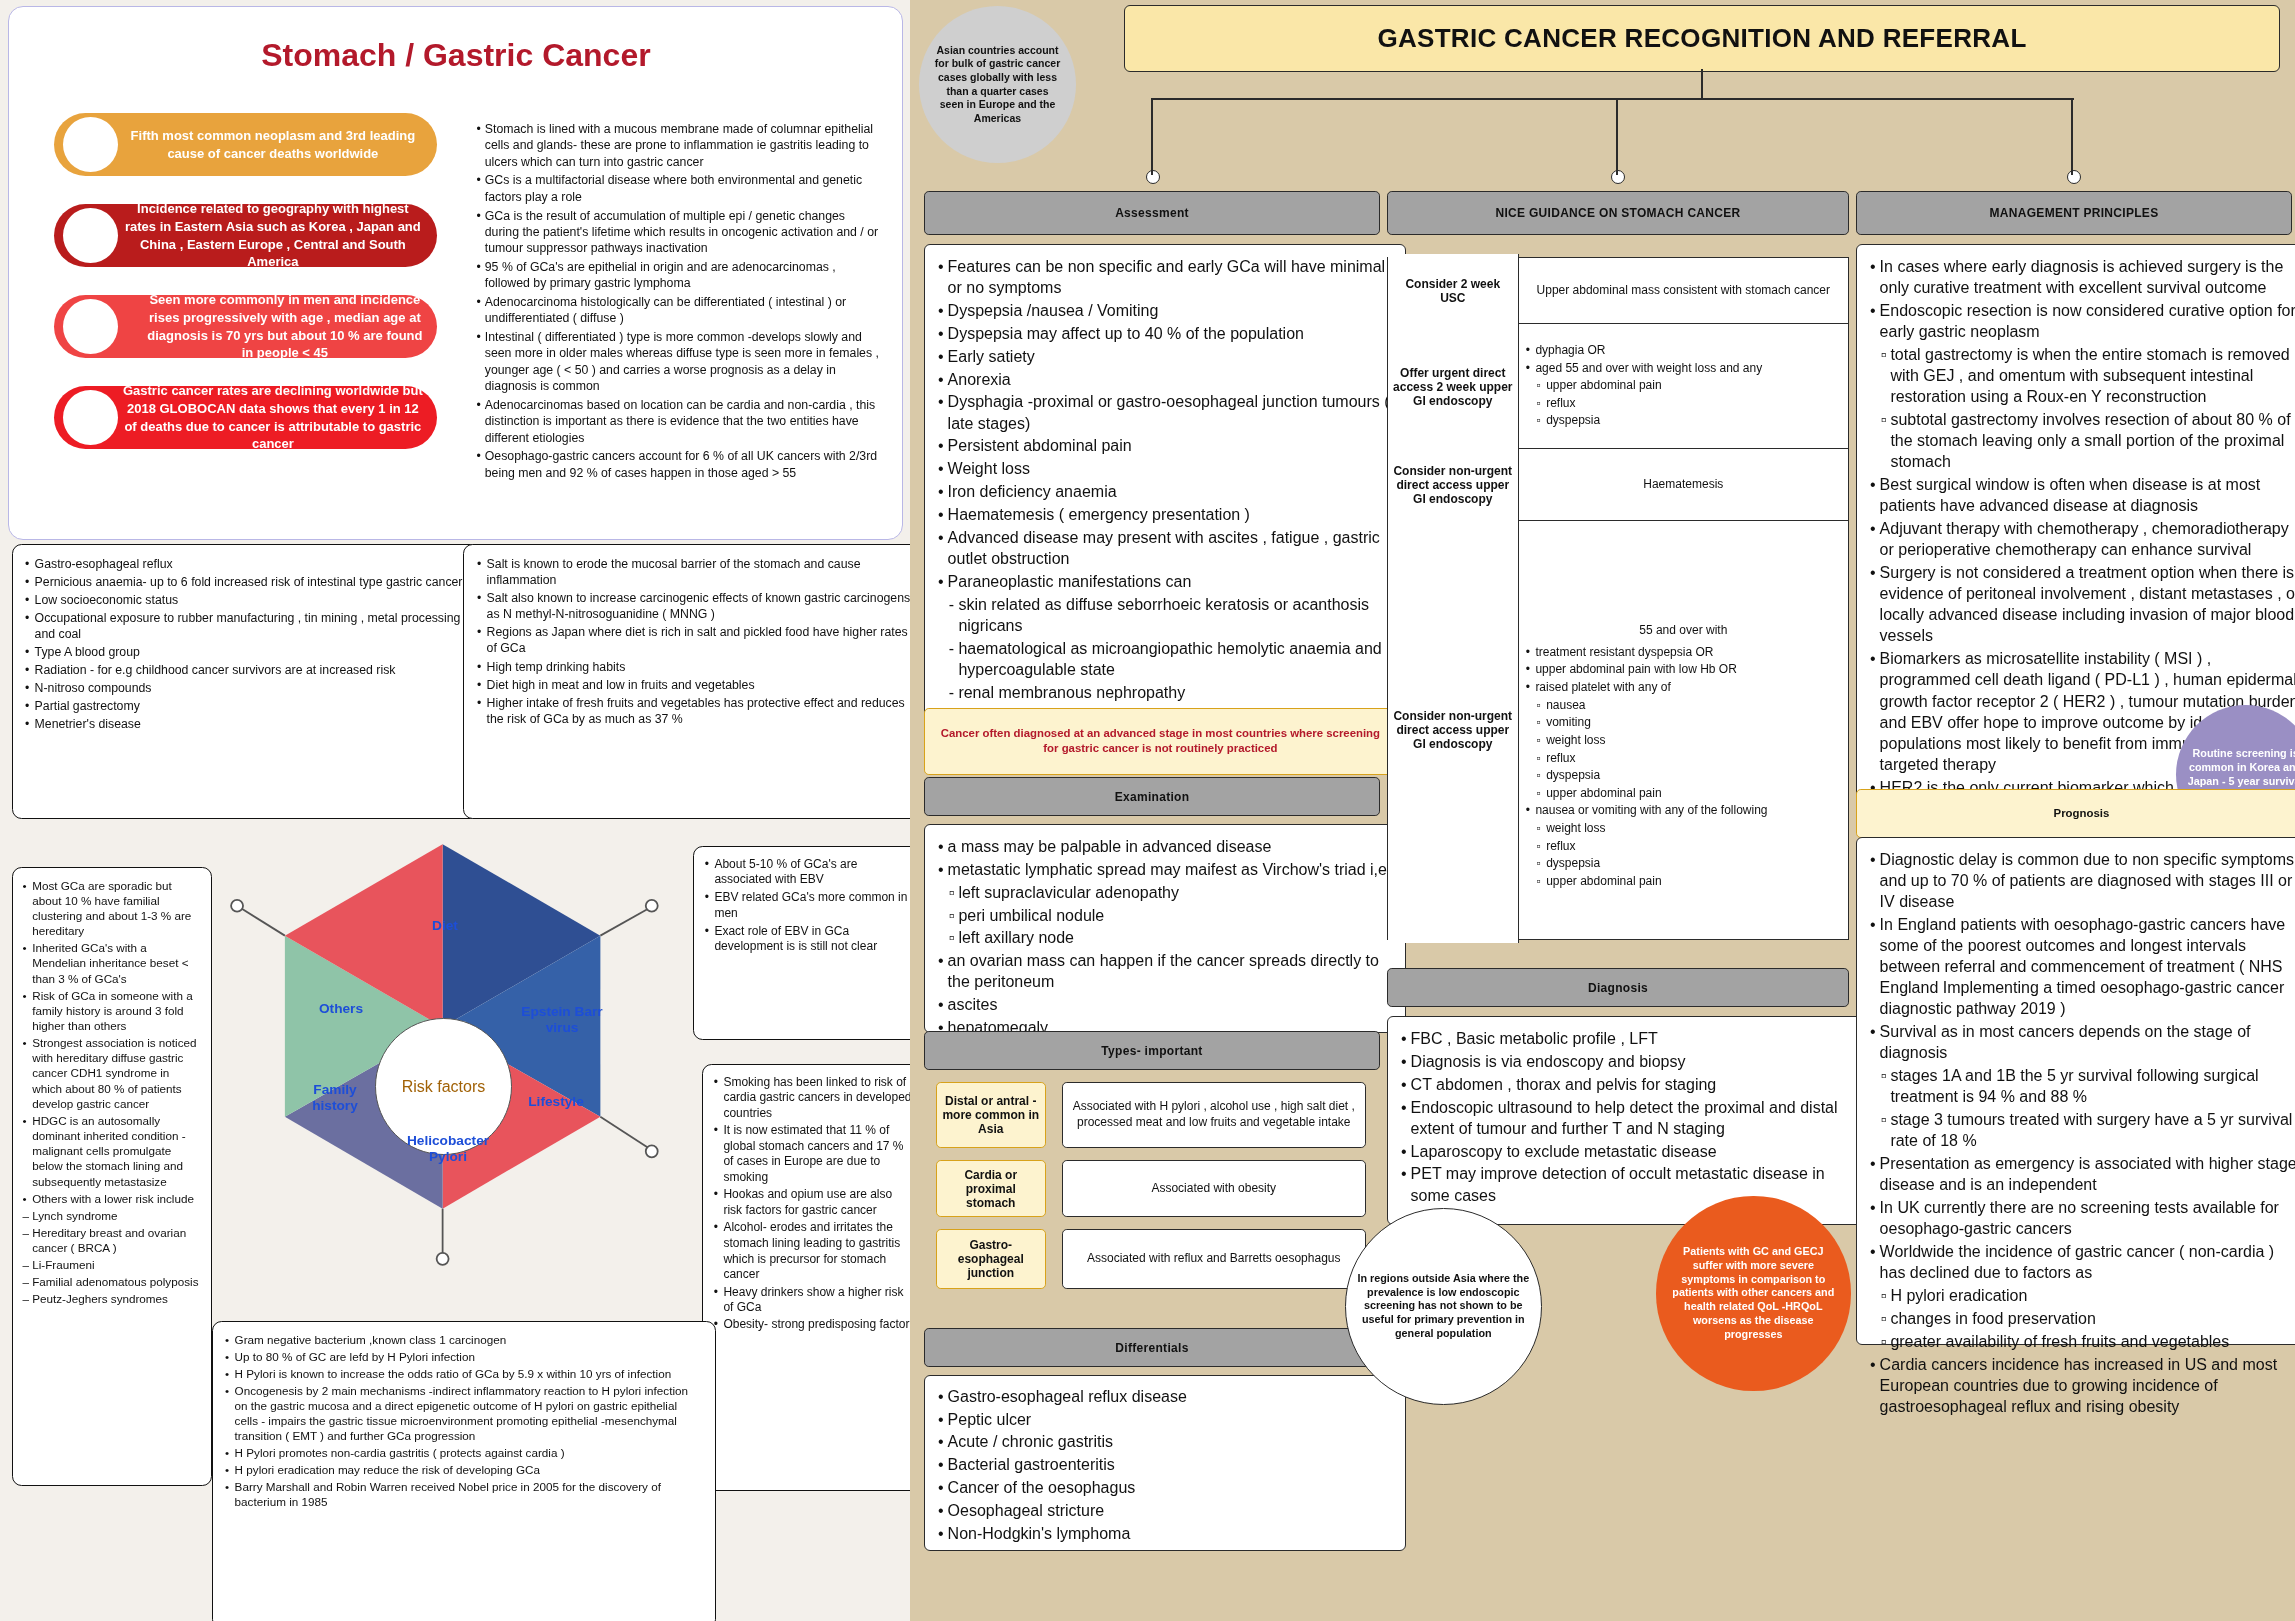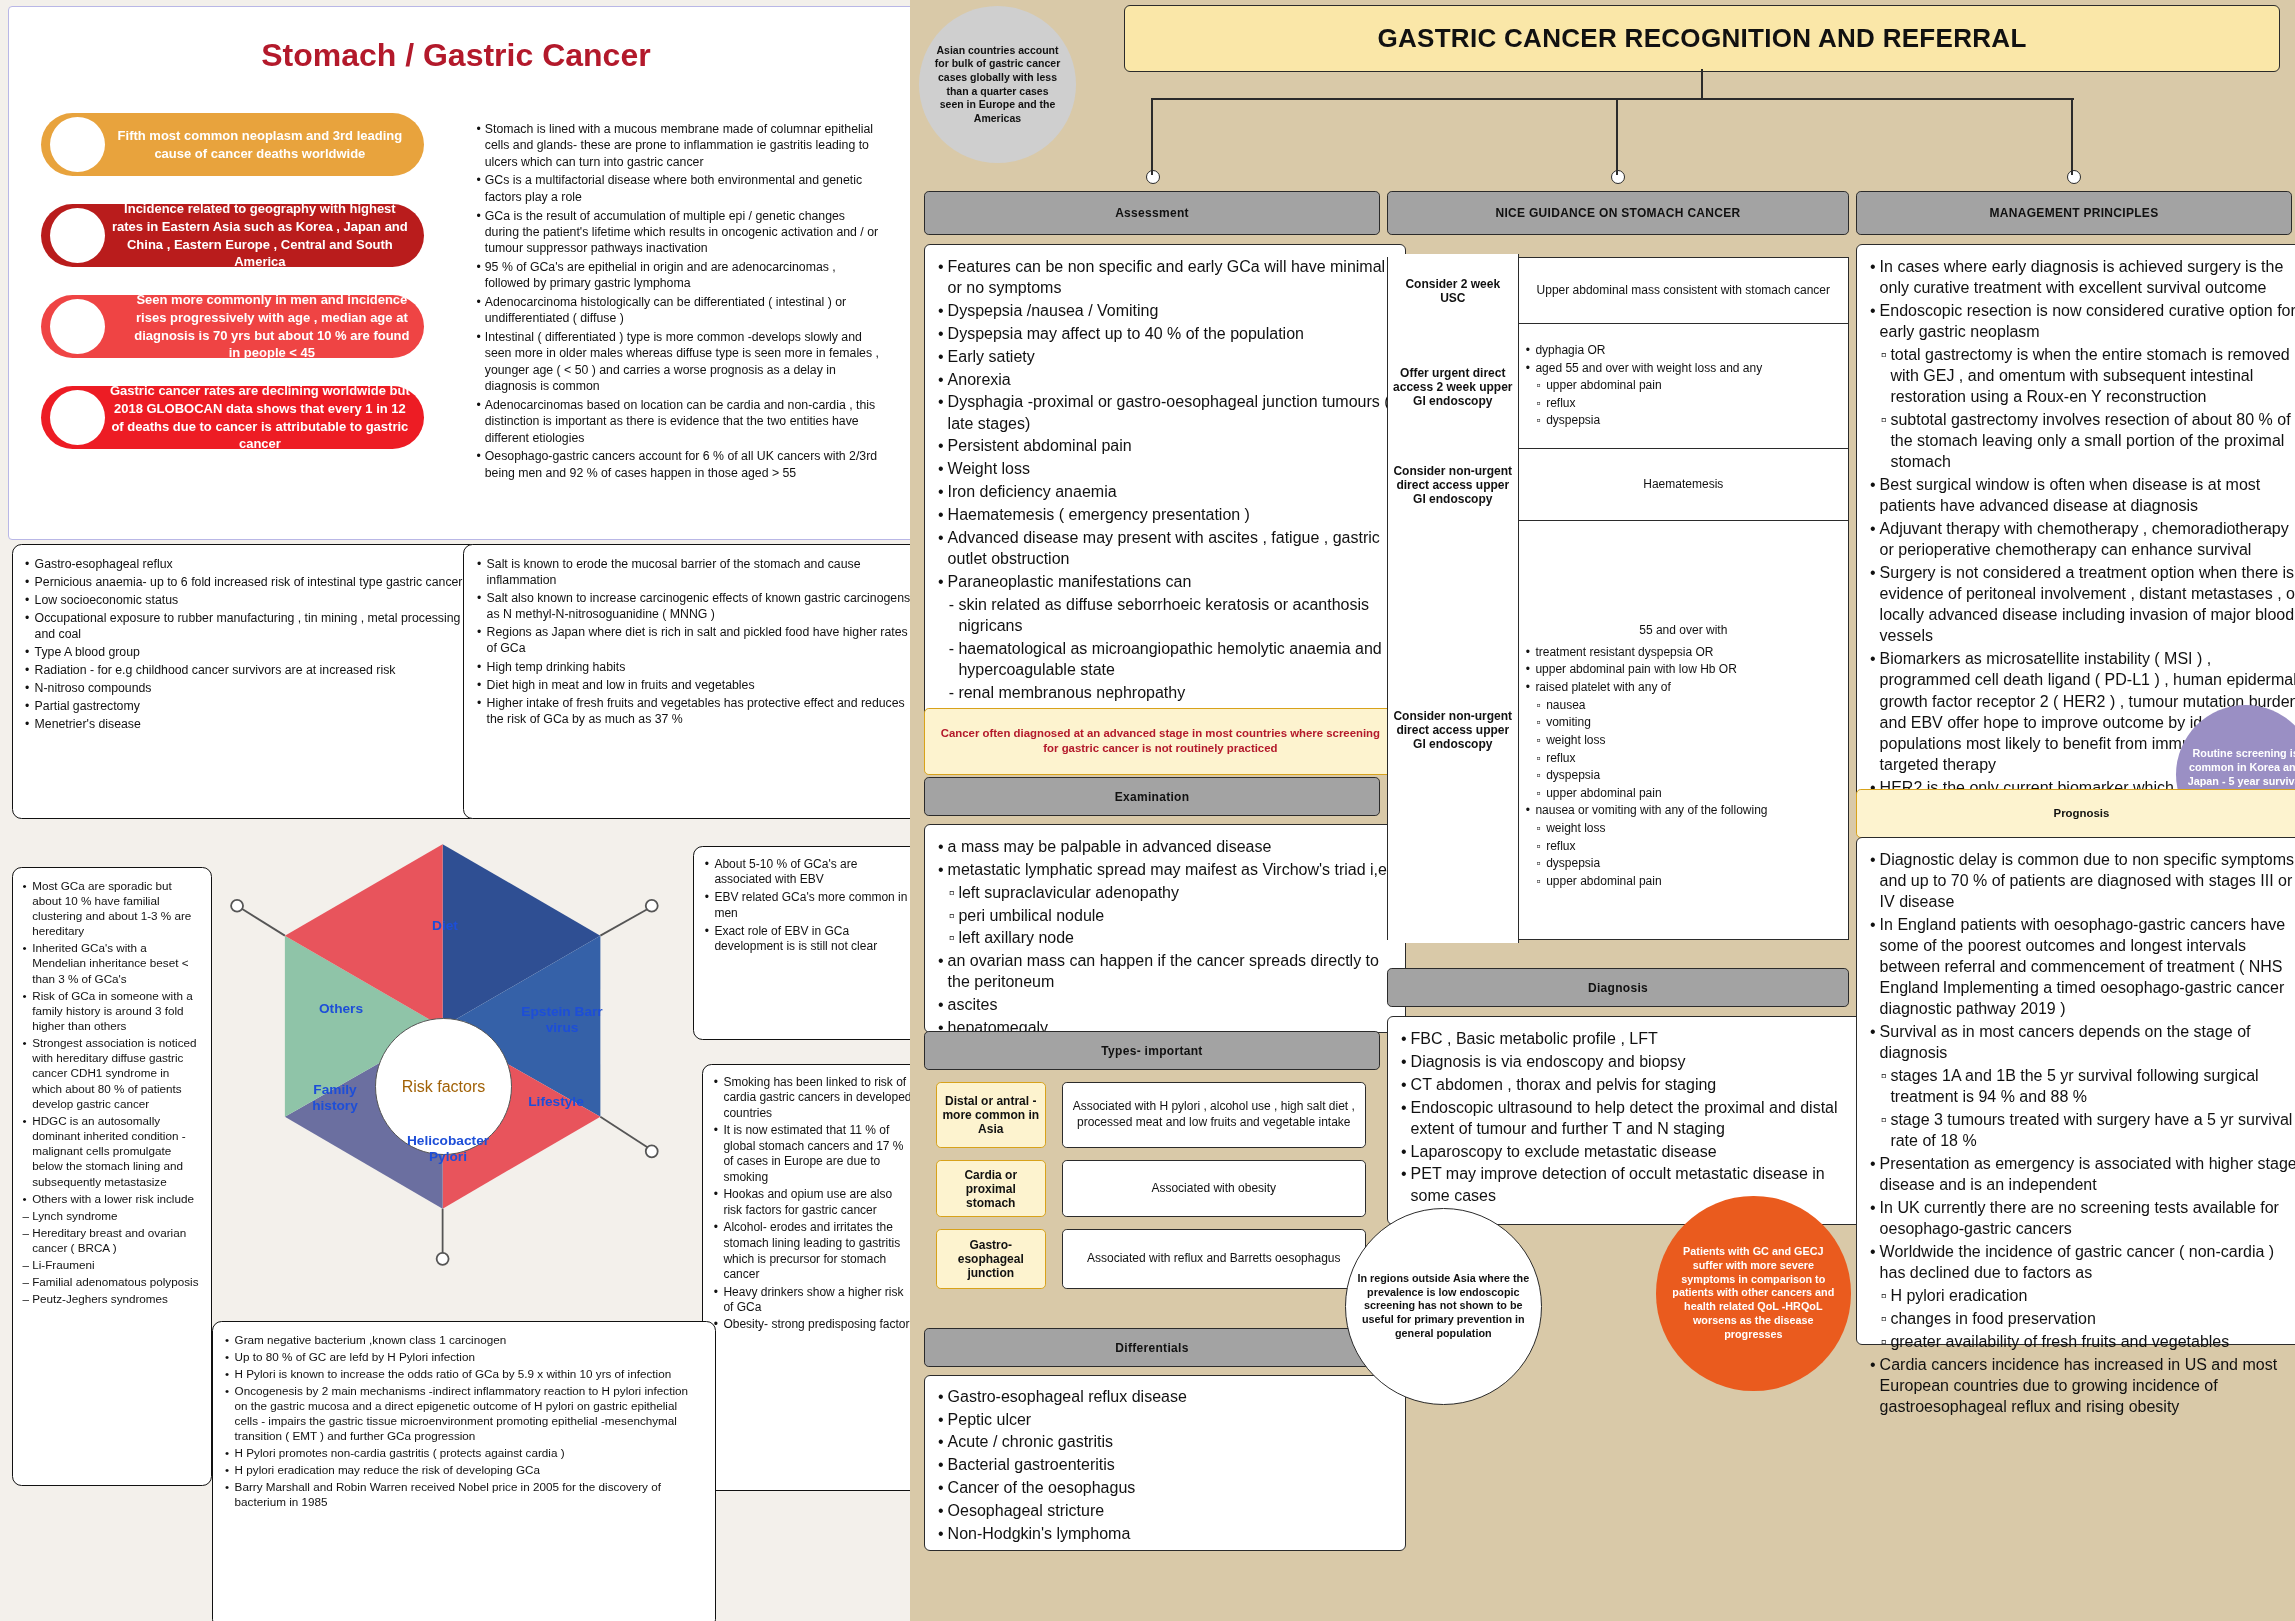--- a/index.html
+++ b/index.html
@@ -1,24 +1,24 @@
 <!DOCTYPE html>
 <html style="font-size:9.6px"><head>
 <meta charset="utf-8">
 <style>
   html,body{margin:0;padding:0;}
   body{width:2295px;height:1621px;background:#ffffff;font-family:"Liberation Sans",sans-serif;color:#111;}
   .page{position:relative;width:2295px;height:1621px;overflow:hidden;background:#fff;}
 
   
   .left-panel{position:absolute;left:0;top:0;width:910px;height:1621px;background:#f3f0eb;}
-  .left-top{position:absolute;left:8.4px;top:6px;width:893px;height:532px;background:#ffffff;border:1.8px solid #b9b7e6;border-radius:4px;padding-left:30px;}
+  .left-top{position:absolute;left:8.4px;top:6px;width:893px;height:532px;background:#ffffff;border:1.8px solid #b9b7e6;border-radius:15px;}
   .title-main{position:absolute;left:0;top:30px;width:893px;text-align:center;font-size:32px;font-weight:bold;color:#b3192b;font-family:"Liberation Sans",sans-serif;}
 
-  .ribbon{position:absolute;left:32px;width:383px;height:63px;border-radius:38px;display:flex;align-items:center;}
+  .ribbon{position:absolute;left:45px;width:383px;height:63px;border-radius:38px;display:flex;align-items:center;}
   .ribbon .dot{width:55px;height:55px;border-radius:50%;background:#fff;margin-left:8.4px;flex:none;}
   .ribbon .rtext{flex:1;text-align:center;color:#fff;font-size:13px;font-weight:bold;line-height:1.35;padding:0 13px 0 3.6px;}
   .r1{top:106px;background:#e8a33d;}
   .r2{top:197px;background:#13306b;}
   .r3{top:288px;background:#39c5e0;}
   .r4{top:379px;background:#ed1c24;}
 
   .topbullets{position:absolute;left:454px;top:114px;width:418px;font-size:12.3px;line-height:1.33;}
   .topbullets ul{margin:0;padding-left:13px;list-style:none;}
   .topbullets li{margin-bottom:2.4px;position:relative;padding-left:8.4px;}

